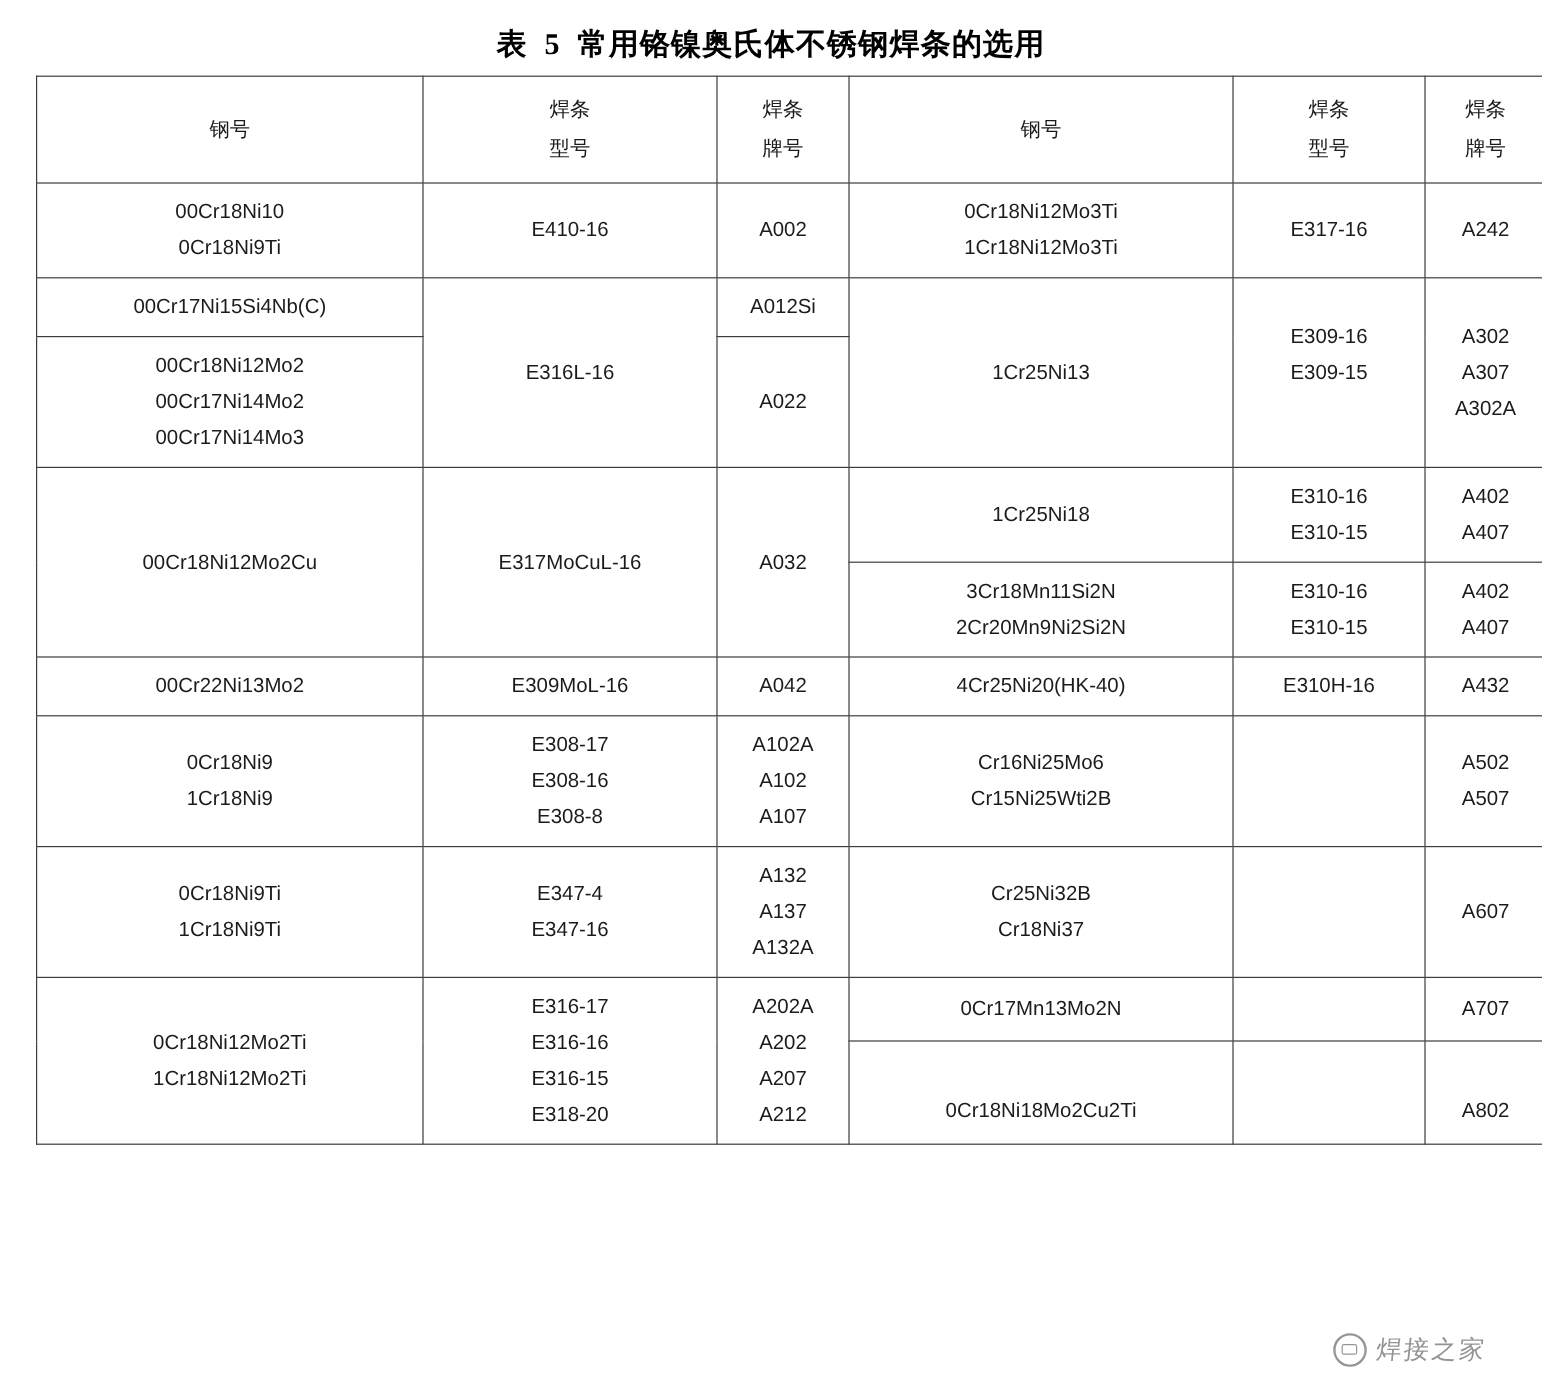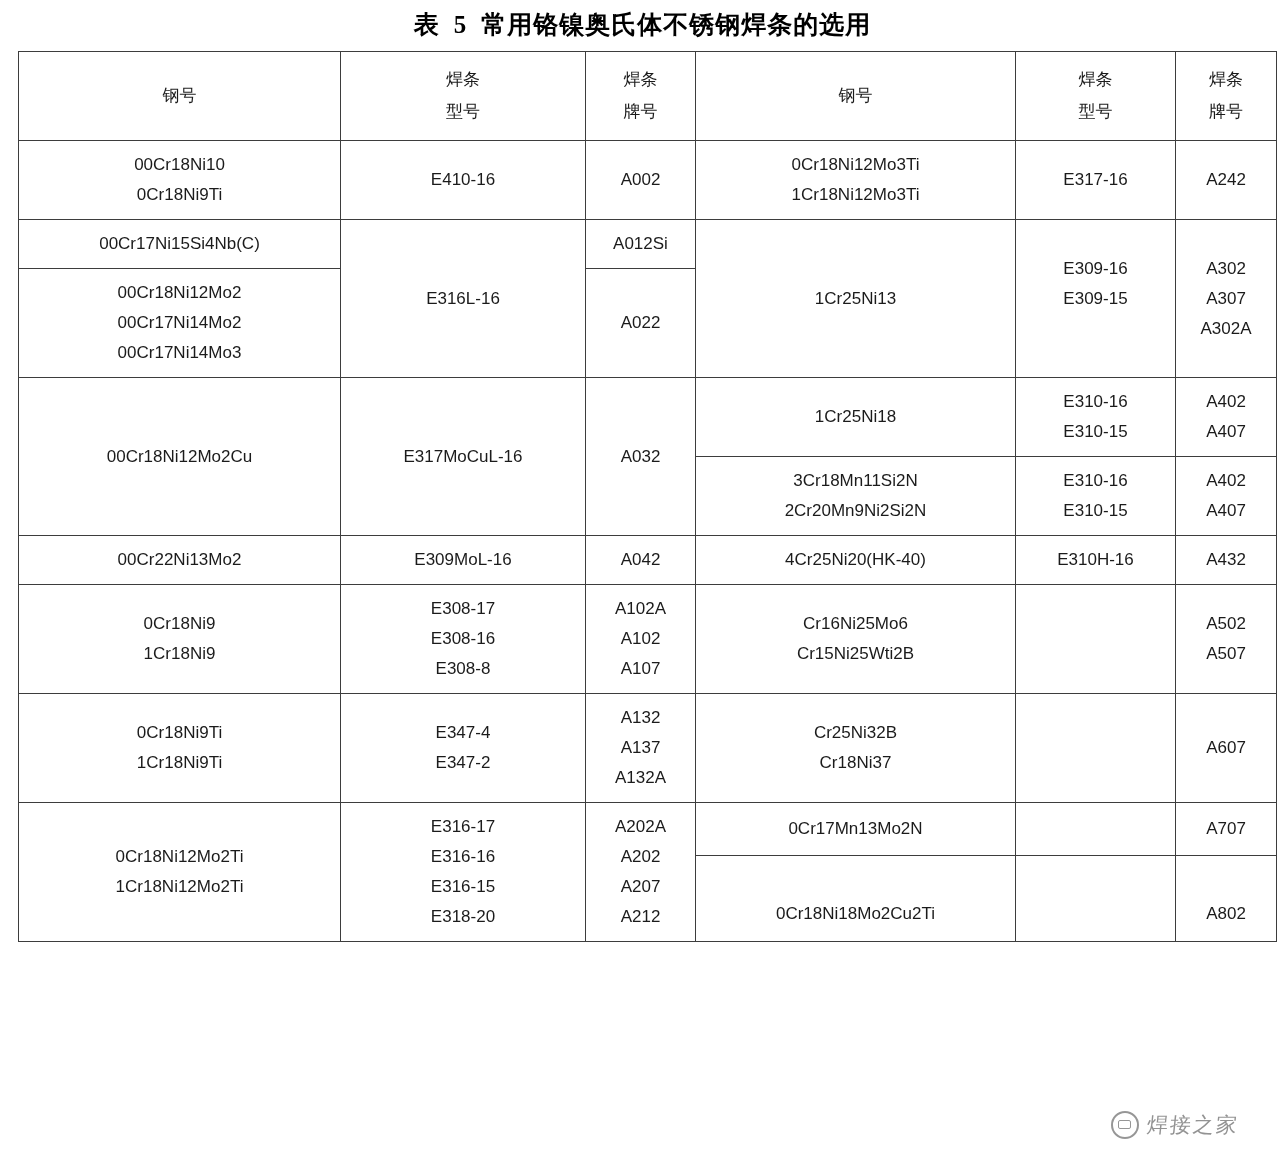--- a/index.html
+++ b/index.html
@@ -13,21 +13,21 @@
     font-family: "Liberation Sans", sans-serif;
     color: #1a1a1a;
     position: relative;
     overflow: hidden;
   }
   .page {
     width: 1285px;
     height: 1153px;
     position: relative;
     box-sizing: border-box;
-    padding: 0;
+    padding: 12px;
   }
   .title {
     text-align: center;
     font-family: "Liberation Serif", serif;
     font-size: 25px;
     font-weight: bold;
     letter-spacing: 1px;
     padding-top: 8px;
     padding-bottom: 10px;
     color: #000;
@@ -378,21 +378,21 @@
       <tr>
         <td>
           <div class="cellwrap">
             <div class="line">0Cr18Ni9Ti</div>
             <div class="line">1Cr18Ni9Ti</div>
           </div>
         </td>
         <td>
           <div class="cellwrap">
             <div class="line">E347-4</div>
-            <div class="line">E347-2</div>
+            <div class="line">E347-16</div>
           </div>
         </td>
         <td>
           <div class="cellwrap">
             <div class="line">A132</div>
             <div class="line">A137</div>
             <div class="line">A132A</div>
           </div>
         </td>
         <td>

